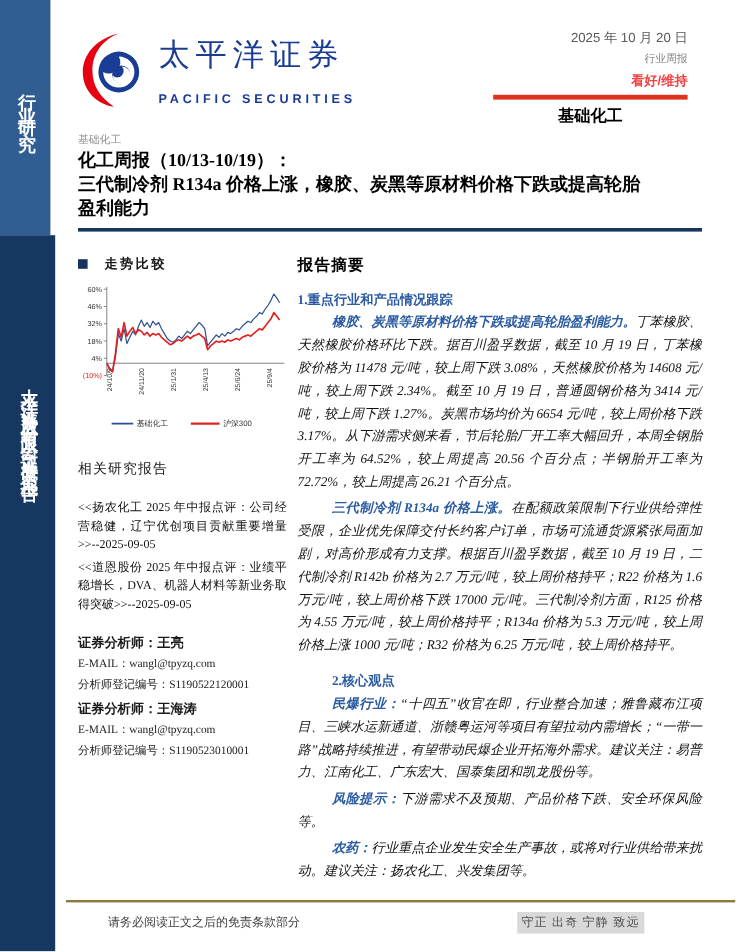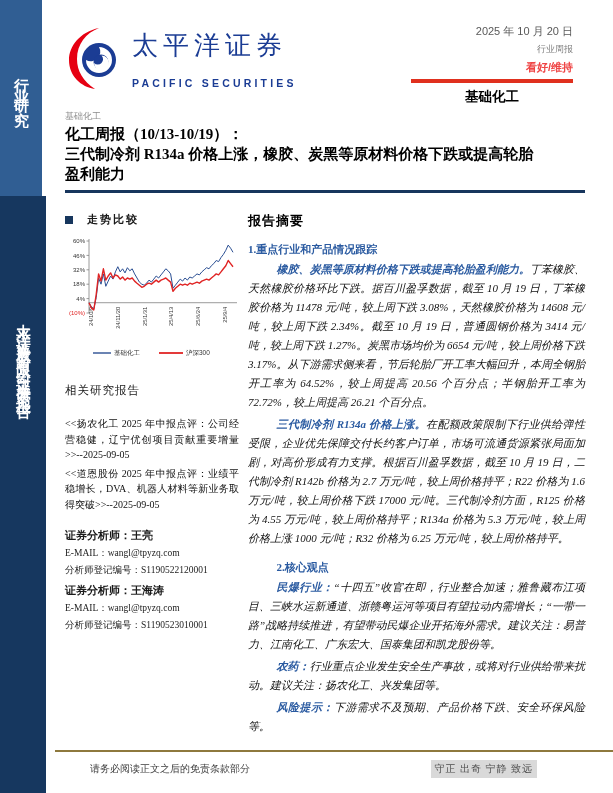--- a/index.html
+++ b/index.html
@@ -159,21 +159,21 @@
 
   <div class="col-right">
     <div class="summary-title">报告摘要</div>
 
     <div class="sec-hdr">1.重点行业和产品情况跟踪</div>
     <p class="para"><span class="lead">橡胶、炭黑等原材料价格下跌或提高轮胎盈利能力。</span><span>丁苯橡胶、天然橡胶价格环比下跌。据百川盈孚数据，截至 10 月 19 日，丁苯橡胶价格为 11478 元/吨，较上周下跌 3.08%，天然橡胶价格为 14608 元/吨，较上周下跌 2.34%。截至 10 月 19 日，普通圆钢价格为 3414 元/吨，较上周下跌 1.27%。炭黑市场均价为 6654 元/吨，较上周价格下跌 3.17%。从下游需求侧来看，节后轮胎厂开工率大幅回升，本周全钢胎开工率为 64.52%，较上周提高 20.56 个百分点；半钢胎开工率为 72.72%，较上周提高 26.21 个百分点。</span></p>
     <p class="para"><span class="lead">三代制冷剂 R134a 价格上涨。</span><span>在配额政策限制下行业供给弹性受限，企业优先保障交付长约客户订单，市场可流通货源紧张局面加剧，对高价形成有力支撑。根据百川盈孚数据，截至 10 月 19 日，二代制冷剂 R142b 价格为 2.7 万元/吨，较上周价格持平；R22 价格为 1.6 万元/吨，较上周价格下跌 17000 元/吨。三代制冷剂方面，R125 价格为 4.55 万元/吨，较上周价格持平；R134a 价格为 5.3 万元/吨，较上周价格上涨 1000 元/吨；R32 价格为 6.25 万元/吨，较上周价格持平。</span></p>
 
     <div class="sec-hdr indent">2.核心观点</div>
     <p class="para"><span class="lead">民爆行业：</span><span>“十四五”收官在即，行业整合加速；雅鲁藏布江项目、三峡水运新通道、浙赣粤运河等项目有望拉动内需增长；“一带一路”战略持续推进，有望带动民爆企业开拓海外需求。建议关注：易普力、江南化工、广东宏大、国泰集团和凯龙股份等。</span></p>
+    <p class="para"><span class="lead">风险提示：</span><span>下游需求不及预期、产品价格下跌、安全环保风险等。</span></p>
     <p class="para"><span class="lead">农药：</span><span>行业重点企业发生安全生产事故，或将对行业供给带来扰动。建议关注：扬农化工、兴发集团等。</span></p>
-    <p class="para"><span class="lead">风险提示：</span><span>下游需求不及预期、产品价格下跌、安全环保风险等。</span></p>
   </div>
 
   <div class="footer-line"></div>
   <div class="footer-disclaimer">请务必阅读正文之后的免责条款部分</div>
   <div class="footer-motto">守正 出奇 宁静 致远</div>
 
 </div>
 
 </body></html>

